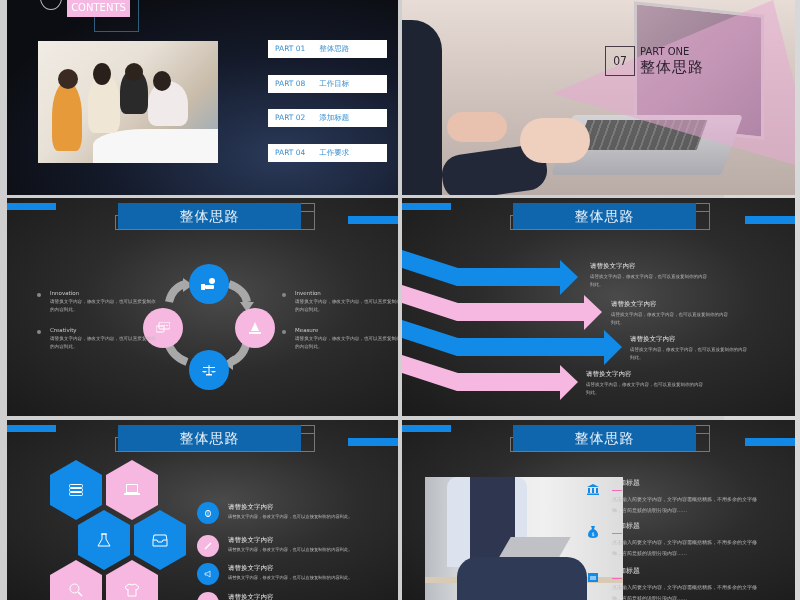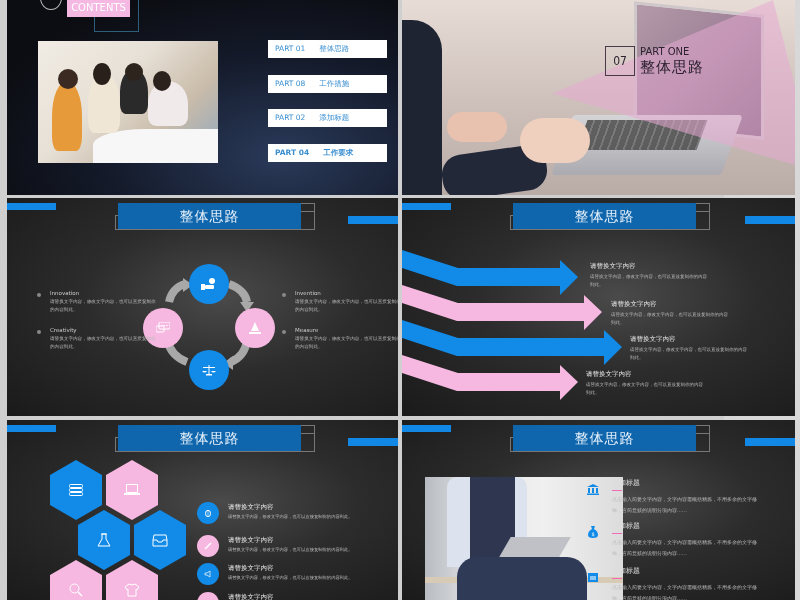--- a/index.html
+++ b/index.html
@@ -104,26 +104,26 @@
       <div class="p" style="left:82px;top:28px;width:28px;height:45px;background:#2a2a2a;"></div>
       <div class="p" style="left:87px;top:22px;width:18px;height:18px;background:#2e241e;border-radius:50%;"></div>
       <div class="p" style="left:110px;top:40px;width:40px;height:45px;background:#f1eaea;"></div>
       <div class="p" style="left:115px;top:30px;width:18px;height:20px;background:#2c221d;border-radius:50%;"></div>
     </div>
     <div class="parts">
       <div class="part" style="top:0;">
         <span>PART 01</span><span class="cn">整体思路</span>
       </div>
       <div class="part" style="top:35px;">
-        <span>PART 08</span><span class="cn">工作措施</span>
+        <span>PART 08</span><span class="cn">工作目标</span>
       </div>
       <div class="part" style="top:69px;">
         <span>PART 02</span><span class="cn">添加标题</span>
       </div>
-      <div class="part" style="top:104px;font-weight:bold;">
+      <div class="part" style="top:104px;">
         <span>PART 04</span><span class="cn">工作要求</span>
       </div>
     </div>
   </div>
 
   <div class="slide" id="s2">
     <div class="laptop-screen"></div>
     <div class="laptop-base"></div>
     <div class="keys"></div>
     <div class="person-arm"></div>

